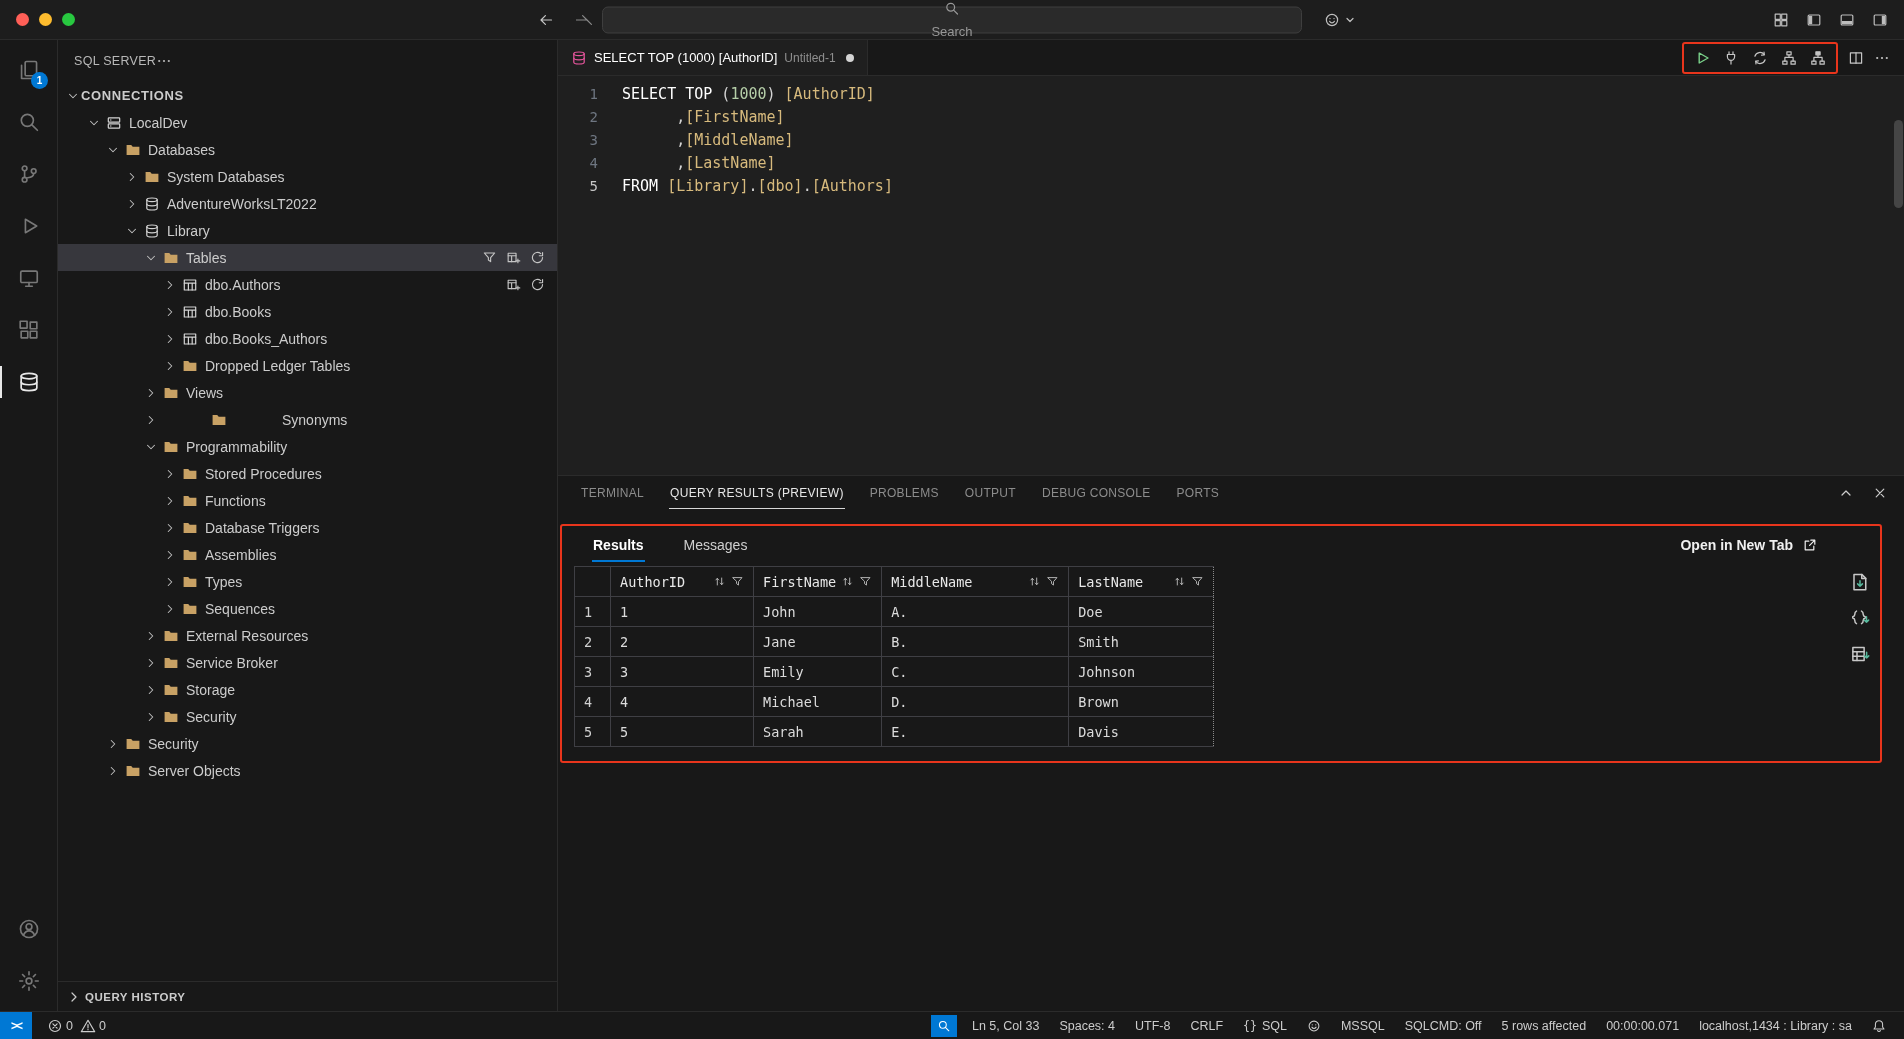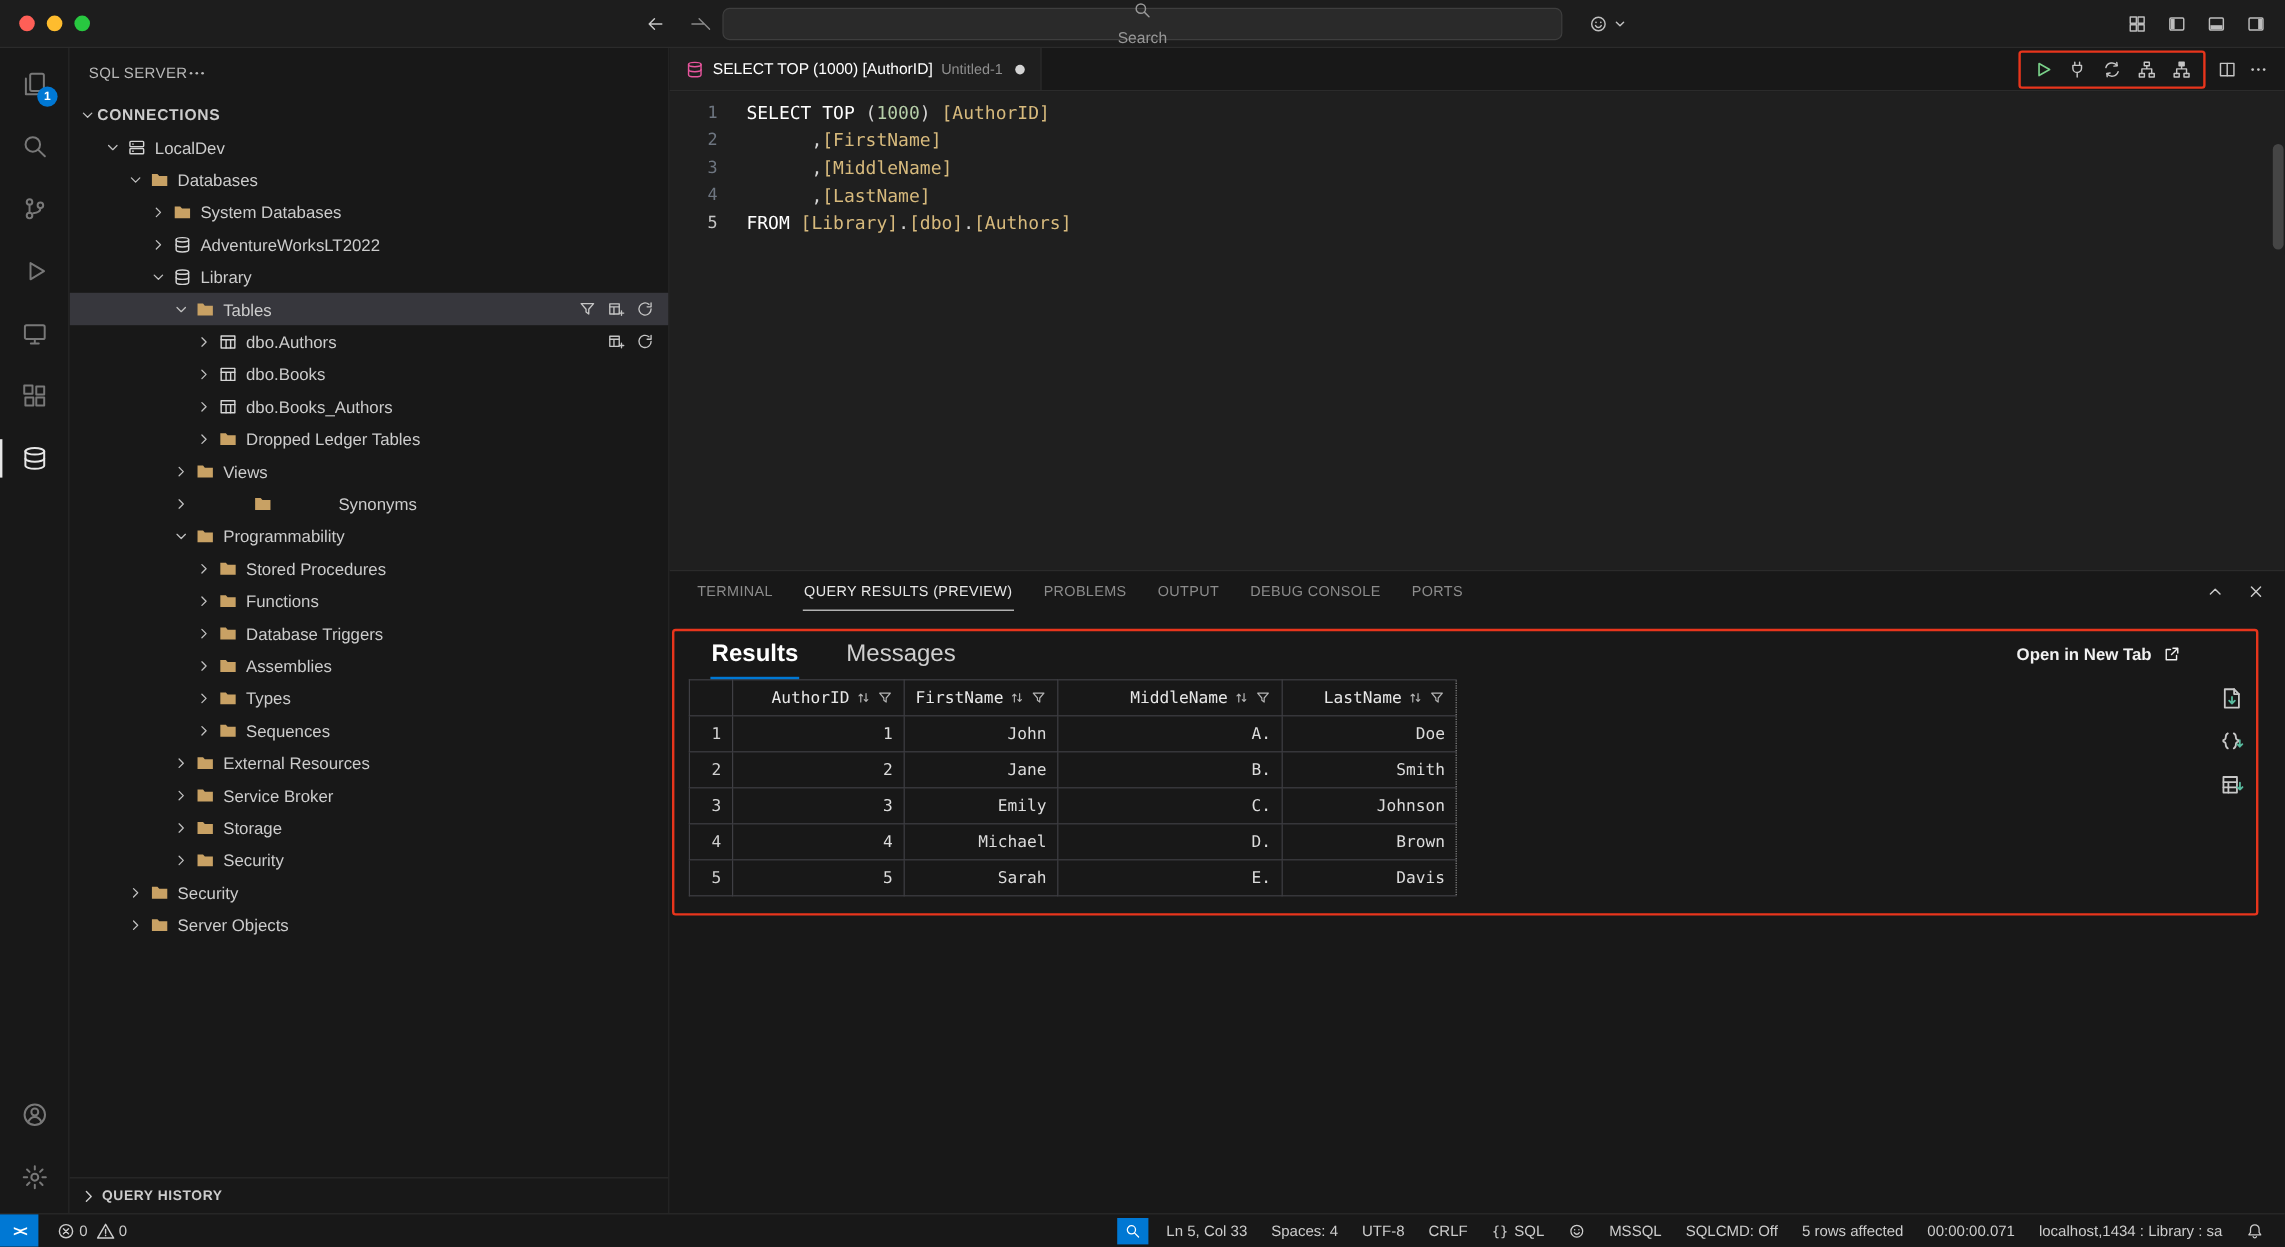--- a/index.html
+++ b/index.html
@@ -98,27 +98,27 @@
   .panel-tabbar { height:34px; flex:none; display:flex; align-items:center; padding:0 16px 0 22px; gap:24px; font-size:12px; color:#8c8c8c; letter-spacing:.3px; }
   .ptab { padding:8px 1px; cursor:pointer; border-bottom:1px solid transparent; white-space:nowrap; }
   .ptab.active { color:#e7e7e7; border-bottom:1px solid #d7d7d7; }
   .panel-tabbar-right { margin-left:auto; display:flex; gap:18px; color:#cccccc; }
 
   .results-annotation {
     position:relative; margin:14px 0 0 2px; width:1322px;
     border:2.5px solid #e8351c; border-radius:3px; padding-bottom:14px;
   }
   .results-toolbar { height:38px; display:flex; align-items:center; padding:0 18px 0 30px; }
-  .rtab { position:relative; padding:9px 1px; margin-right:38px; font-size:20px; color:#cfcfcf; cursor:pointer; }
+  .rtab { position:relative; padding:9px 1px; margin-right:38px; font-size:14px; color:#cfcfcf; cursor:pointer; }
   .rtab.active { color:#ffffff; font-weight:700; }
   .rtab.active::after { content:""; position:absolute; left:0; right:0; bottom:0; height:2px; background:#0078d4; }
   .open-new { margin-left:auto; display:flex; align-items:center; gap:9px; color:#f0f0f0; font-size:14px; font-weight:600; cursor:pointer; padding-right:44px; }
 
   table.grid { border-collapse:collapse; margin:2px 0 0 12px; font-family:"DejaVu Sans Mono", monospace; font-size:13.5px; color:#dcdcdc; }
-  .grid th, .grid td { border:1px solid #3f3f44; height:30px; padding:0 9px; text-align:right; font-weight:400; }
+  .grid th, .grid td { border:1px solid #3f3f44; height:30px; padding:0 9px; text-align:left; font-weight:400; }
   .grid th:last-child, .grid td:last-child { border-right:1px dotted #8a8a8a; }
   .grid th .hwrap { display:flex; align-items:center; gap:5px; }
   .grid th .hlabel { flex:1; color:#e8e8e8; }
   .hic { color:#b5b5b5; display:inline-flex; }
   .rownum { color:#d0d0d0; }
 
   .side-icons { position:absolute; right:10px; top:46px; display:flex; flex-direction:column; gap:16px; color:#c8c8c8; }
   .side-icons .icon { cursor:pointer; }
 
   

